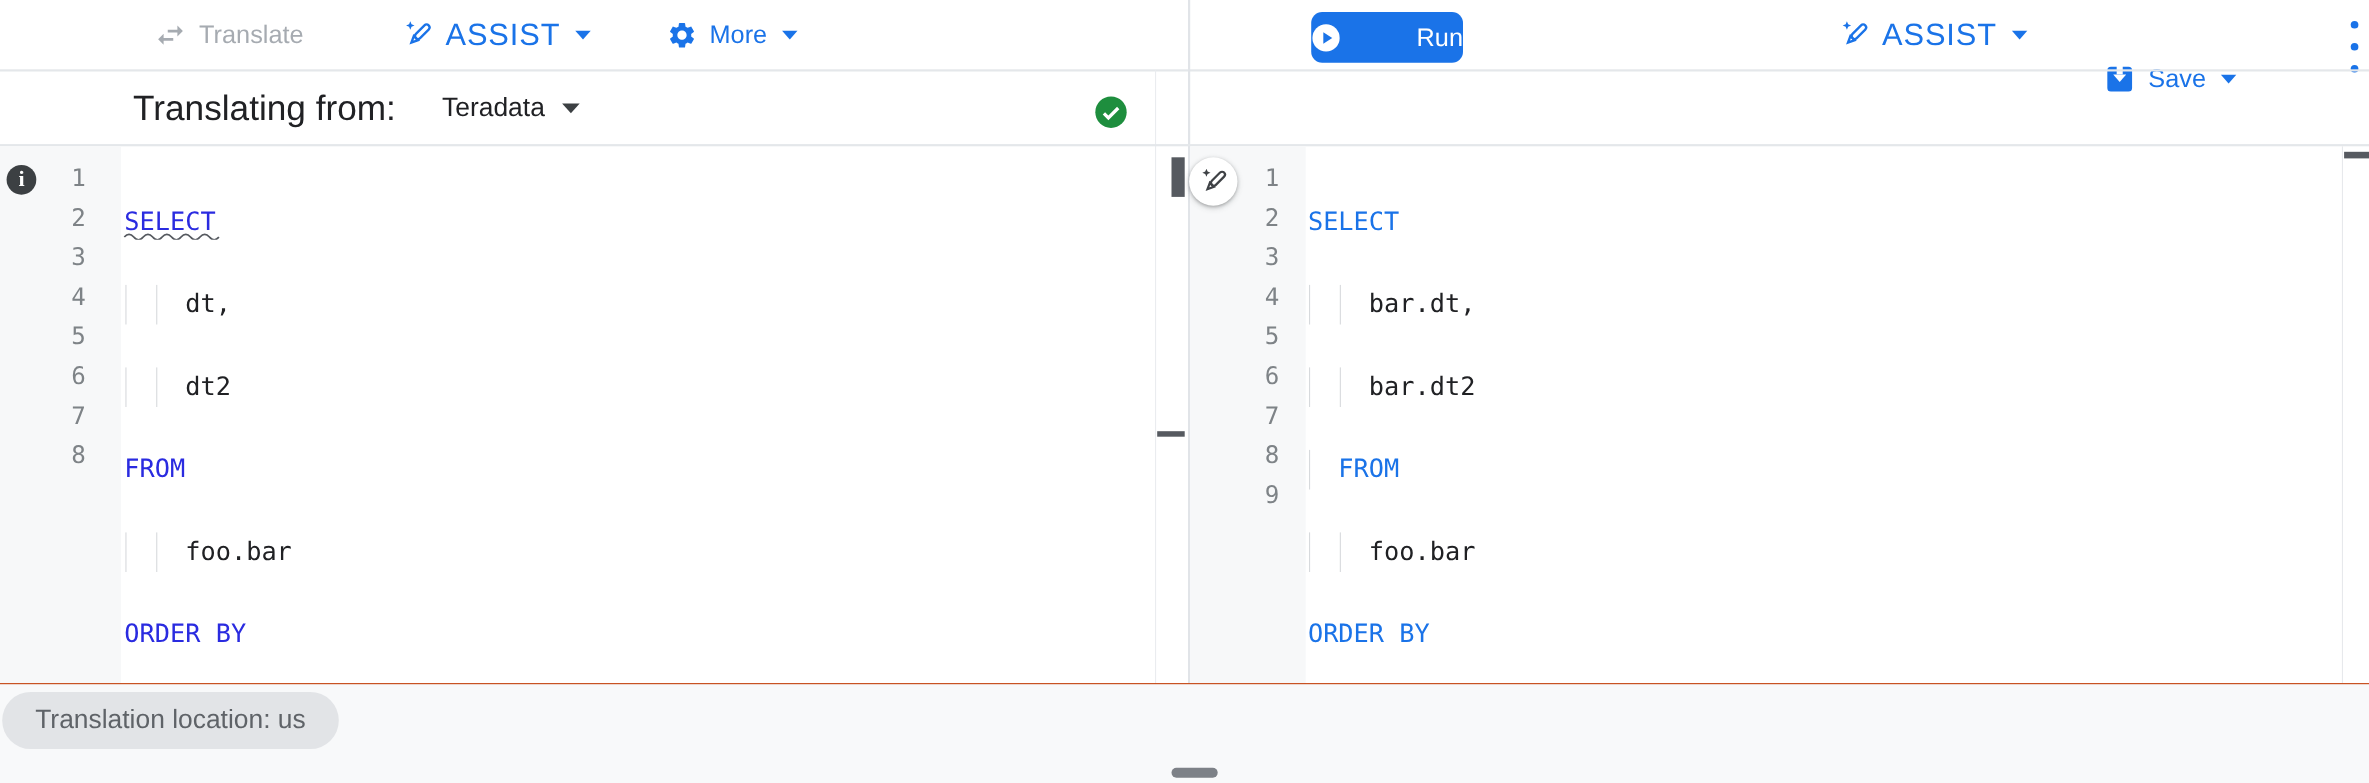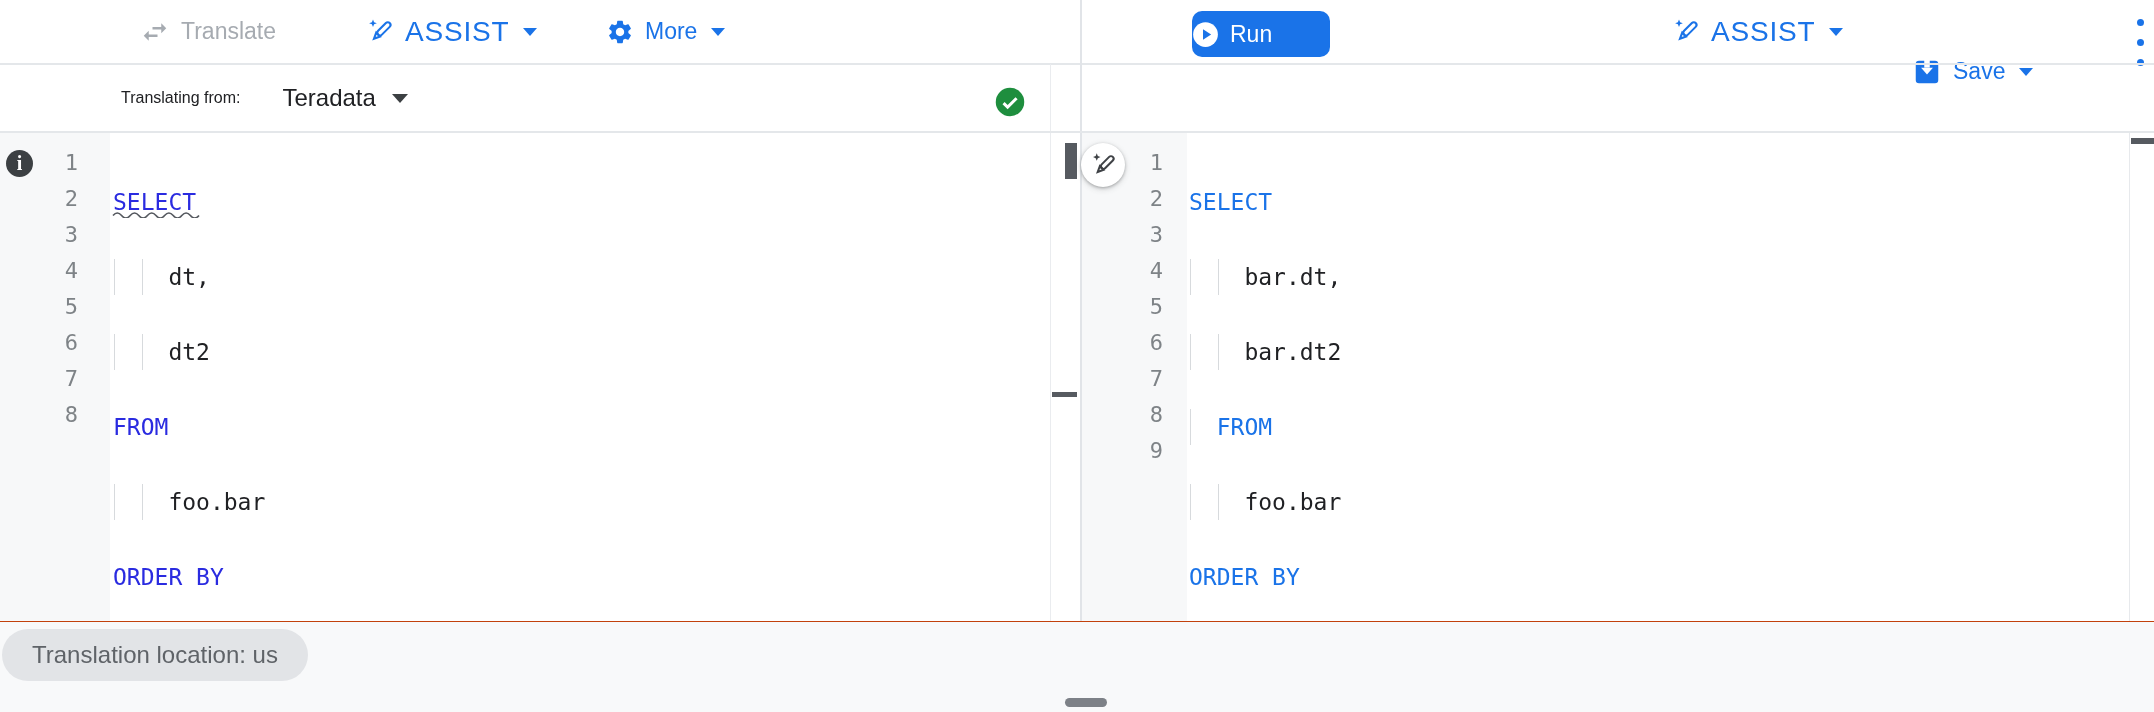--- a/index.html
+++ b/index.html
@@ -12,29 +12,29 @@
                 font-size:23px;font-weight:500;cursor:pointer;white-space:nowrap;}
   .blue{color:#1a73e8;}
   .disabled{color:#a6abb1;cursor:default;}
   .caret{width:0;height:0;border-left:7px solid transparent;border-right:7px solid transparent;
          border-top:8px solid currentColor;margin-left:3px;}
   .assist-label{letter-spacing:0.8px;font-size:28px;}
   .hborder{position:absolute;left:0;width:2154px;height:2px;background:#e4e7ea;}
   .vdivider{position:absolute;left:1080px;top:0;width:2px;height:621px;background:#e1e4e8;}
 
   .run-btn{position:absolute;left:1192px;top:11px;width:138px;height:46px;background:#1a73e8;
-           border-radius:10px;display:flex;align-items:center;justify-content:flex-start;gap:11px;
+           border-radius:10px;display:flex;align-items:center;justify-content:space-between;gap:11px;
            color:#fff;font-size:23px;font-weight:500;cursor:pointer;border:none;}
   .dots{position:absolute;left:2131px;top:16px;height:47px;display:flex;flex-direction:column;
         justify-content:space-between;cursor:pointer;padding:3px 6px;}
   .dot{width:7px;height:7px;border-radius:50%;background:#1a73e8;}
 
   
   .band2{position:absolute;top:65px;height:66px;display:flex;align-items:center;}
-  .src-label{font-size:16px;color:#202124;}
+  .src-label{font-size:32px;color:#202124;}
   .dialect{font-size:24px;color:#202124;margin-left:42px;cursor:pointer;display:flex;align-items:center;gap:13px;}
   .dialect .caret{border-left-width:8px;border-right-width:8px;border-top-width:9px;color:#3c4043;}
   .target-label{position:absolute;left:1200px;top:65px;height:66px;display:flex;align-items:center;font-size:24px;}
   .thinline{position:absolute;left:1050px;top:64px;width:1px;height:557px;background:#eaecef;}
 
   
   .gutter-bg{position:absolute;top:133px;height:488px;background:#f7f8f9;}
   .nums{position:absolute;top:145px;font-family:"DejaVu Sans Mono",monospace;
         font-size:22px;line-height:36px;color:#7e8387;text-align:right;}
   .code{position:absolute;top:145px;font-family:"DejaVu Sans Mono",monospace;

